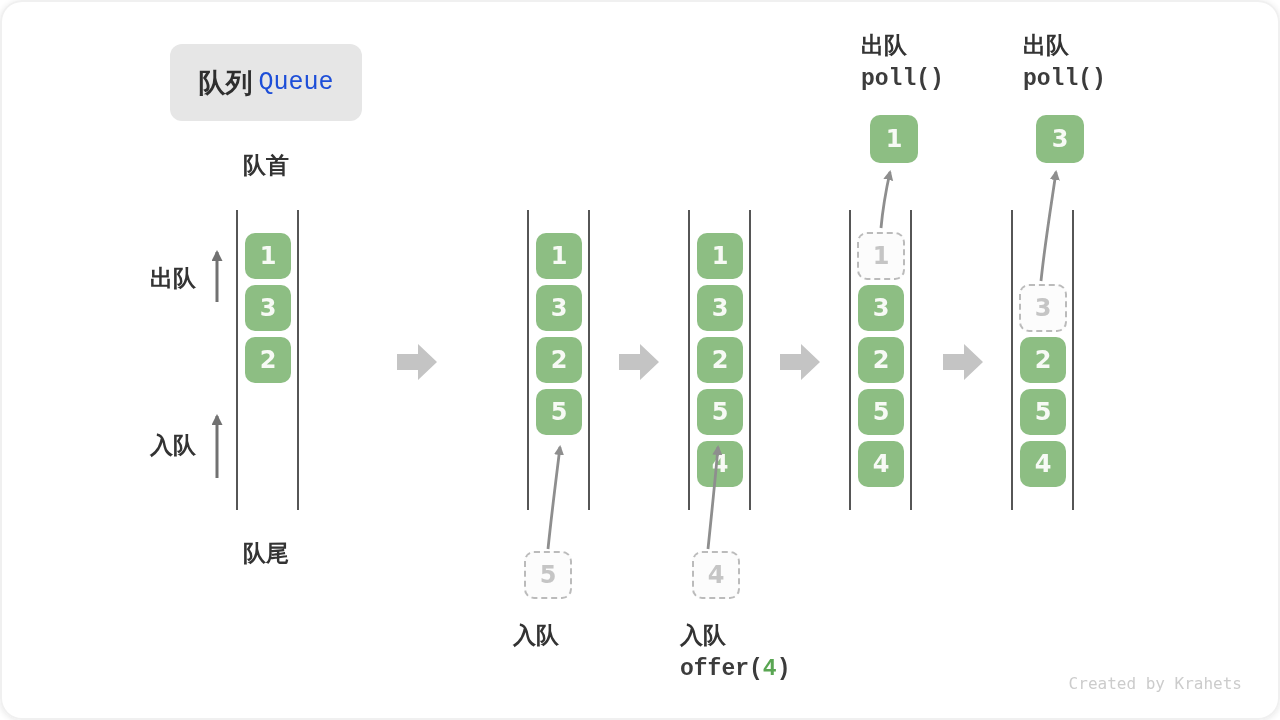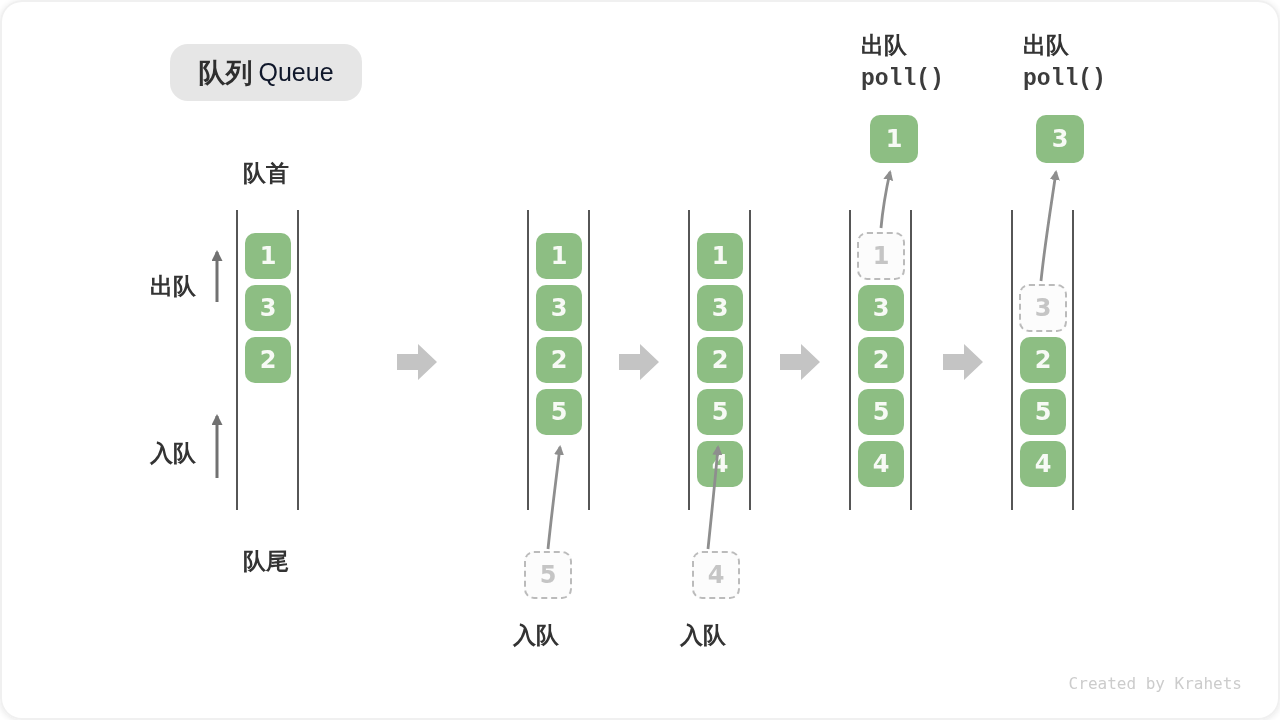--- a/index.html
+++ b/index.html
@@ -4,28 +4,28 @@
 <style>
   * { margin:0; padding:0; box-sizing:border-box; }
   html,body { width:1280px; height:720px; background:#fff; font-family:"DejaVu Sans", sans-serif; }
   .canvas {
     position:absolute; left:0; top:0; width:1280px; height:720px;
     background:#ffffff; border-radius:22px;
     box-shadow: inset 0 0 0 2px #f0f0f0, 0 1px 6px rgba(0,0,0,0.10);
     overflow:hidden;
   }
   .badge {
-    position:absolute; left:170px; top:44px; width:192px; height:57px;
-    background:#e6e6e6; border-radius:18px;
+    position:absolute; left:170px; top:44px; width:192px; height:77px;
+    background:#e6e6e6; border-radius:12px;
     display:flex; align-items:center; justify-content:center;
   }
   .badge-zh { font-size:27px; font-weight:700; color:#2f2f2f; }
-  .badge-en { font-family:Liberation Sans, sans-serif; font-size:25px; color:#0f172a; margin-left:6px; }
+  .badge-en { font-family:Liberation Mono, monospace; font-size:25px; color:#1d4ed8; margin-left:6px; }
 
-  .zh-label { position:absolute; font-size:23px; font-weight:700; color:#333333; white-space:nowrap;margin-top:8px; }
+  .zh-label { position:absolute; font-size:23px; font-weight:700; color:#333333; white-space:nowrap; }
 
   .vline { position:absolute; width:2px; height:300px; top:210px; background:#565656; }
 
   .qbox {
     position:absolute; width:46px; height:46px; border-radius:10px;
     background:#8dbe83; color:#f7faf5;
     display:flex; align-items:center; justify-content:center;
     font-size:24px; font-weight:600;
   }
   .qbox.big { width:48px; height:48px; }
@@ -111,20 +111,21 @@
   <div class="op" style="left:1023px;top:28px;">
     <div class="op-zh">出队</div>
     <div class="op-code">poll()</div>
   </div>
 
   <div class="op" style="left:513px;top:618px;">
     <div class="op-zh">入队</div>
   </div>
   <div class="op" style="left:680px;top:618px;">
     <div class="op-zh">入队</div>
+    <div class="op-code"><span>offer(</span><span class="green">4</span><span>)</span></div>
   </div>
 
   <svg class="arrows" viewBox="0 0 1280 720">
     <defs>
       <marker id="ahGray" markerUnits="userSpaceOnUse" markerWidth="13" markerHeight="13" refX="8" refY="5" orient="auto">
         <path d="M0,0 L10,5 L0,10 Z" fill="#8e8e8e"></path>
       </marker>
       <marker id="ahDark" markerUnits="userSpaceOnUse" markerWidth="14" markerHeight="14" refX="9" refY="5.5" orient="auto">
         <path d="M0,0 L11,5.5 L0,11 Z" fill="#717171"></path>
       </marker>

